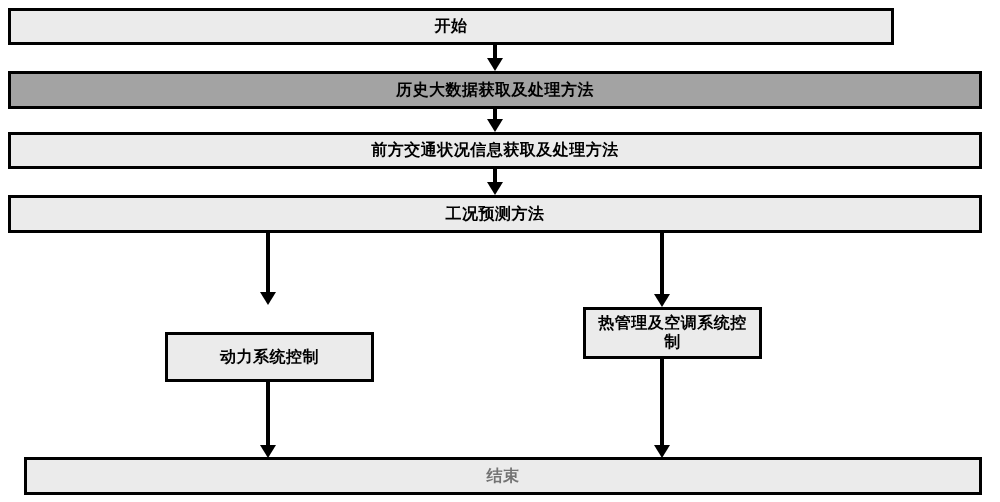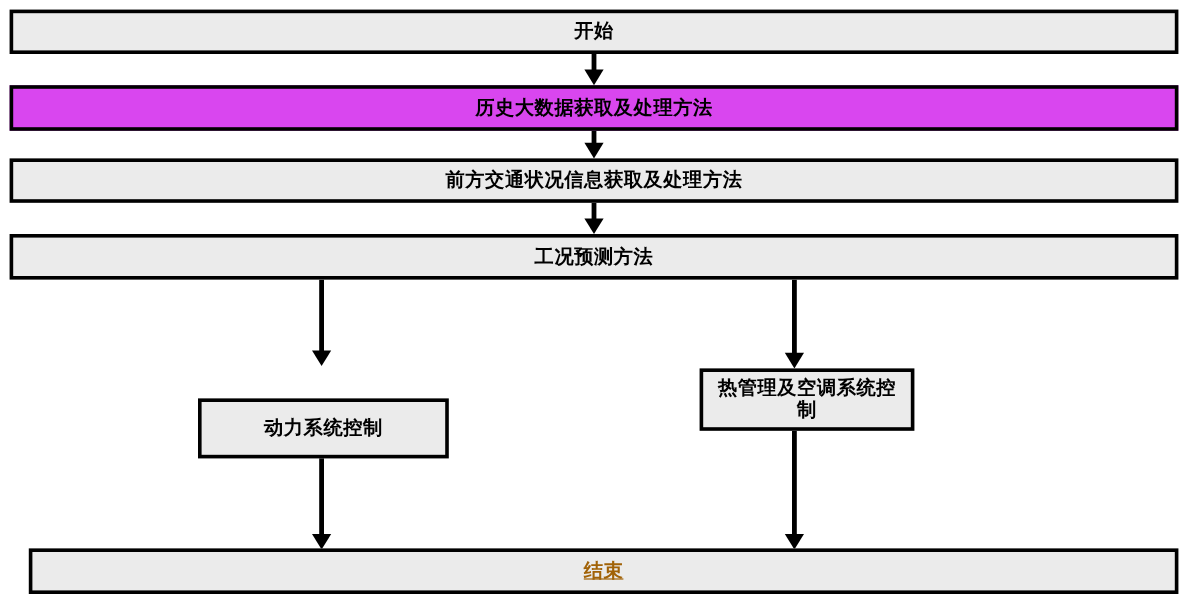--- a/index.html
+++ b/index.html
@@ -31,21 +31,21 @@
     line-height: 1.18;
     letter-spacing: 0.5px;
   }
   .node .label {
     display: block;
     width: 100%;
     padding: 0 6px;
     box-sizing: border-box;
   }
   
-  .n-start   { left: 8px;   top: 8px;   width: 974px; height: 37px;  font-size: 16px; font-weight: 700; }
+  .n-start   { left: 8px;   top: 8px;   width: 886px; height: 37px;  font-size: 16px; font-weight: 700; }
   .n-hist    { left: 8px;   top: 71px;  width: 974px; height: 38px;  font-size: 16px; font-weight: 700; }
   .n-traffic { left: 8px;   top: 132px; width: 974px; height: 37px;  font-size: 16px; font-weight: 700; }
   .n-predict { left: 8px;   top: 195px; width: 974px; height: 38px;  font-size: 16px; font-weight: 700; }
   .n-power   { left: 165px; top: 305px; width: 209px; height: 50px;  font-size: 16px; font-weight: 700; }
   .n-thermal { left: 583px; top: 307px; width: 179px; height: 52px;  font-size: 16px; font-weight: 700; }
   .n-end     { left: 24px;  top: 457px; width: 958px; height: 38px;  font-size: 16px; font-weight: 700; }
 
   
   .conn {
     position: absolute;
@@ -104,37 +104,37 @@
 
   <div class="conn" style="left:660px; top:359px; width:4px; height:99px;">
     <div class="shaft" style="height: 87px; background: rgb(0, 0, 0);"></div>
     <div class="head" style="top: 86px; border-top-color: rgb(0, 0, 0);"></div>
   </div>
 
   <div class="node n-start" style="background: rgb(235, 235, 235); border-color: rgb(0, 0, 0); color: rgb(0, 0, 0);">
     <span class="label">开始</span>
   </div>
 
-  <div class="node n-hist" style="background: #d946ef; border-color: rgb(0, 0, 0); color: rgb(0, 0, 0); justify-content: center;">
+  <div class="node n-hist" style="background: #a3a3a3; border-color: rgb(0, 0, 0); color: rgb(0, 0, 0); justify-content: center;">
     <span class="label">历史大数据获取及处理方法</span>
   </div>
 
   <div class="node n-predict" style="background: rgb(235, 235, 235); border-color: rgb(0, 0, 0); color: rgb(0, 0, 0);">
     <span class="label">工况预测方法</span>
   </div>
 
   <div class="node n-traffic" style="background: rgb(235, 235, 235); border-color: rgb(0, 0, 0); color: rgb(0, 0, 0);">
     <span class="label">前方交通状况信息获取及处理方法</span>
   </div>
 
   <div class="node n-power" style="background: rgb(235, 235, 235); border-color: rgb(0, 0, 0); color: rgb(0, 0, 0); margin-top: 27px;">
     <span class="label">动力系统控制</span>
   </div>
 
   <div class="node n-thermal" style="background: rgb(235, 235, 235); border-color: rgb(0, 0, 0); color: rgb(0, 0, 0);">
     <span class="label">热管理及空调系统控制</span>
   </div>
 
-  <div class="node n-end" style="background: rgb(235, 235, 235); border-color: rgb(0, 0, 0); color: #a16207; text-decoration: underline;">
+  <div class="node n-end" style="background: rgb(235, 235, 235); border-color: rgb(0, 0, 0); color: #737373;">
     <span class="label">结束</span>
   </div>
 
 </div>
 
 </body></html>

